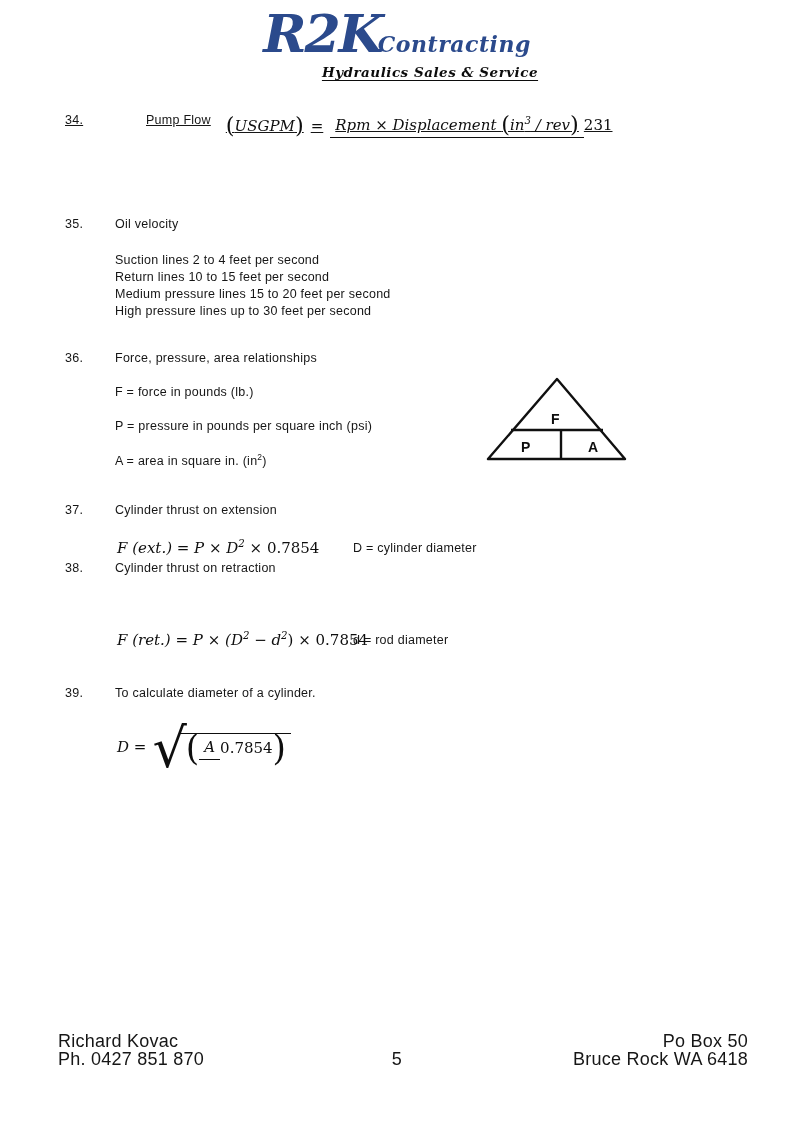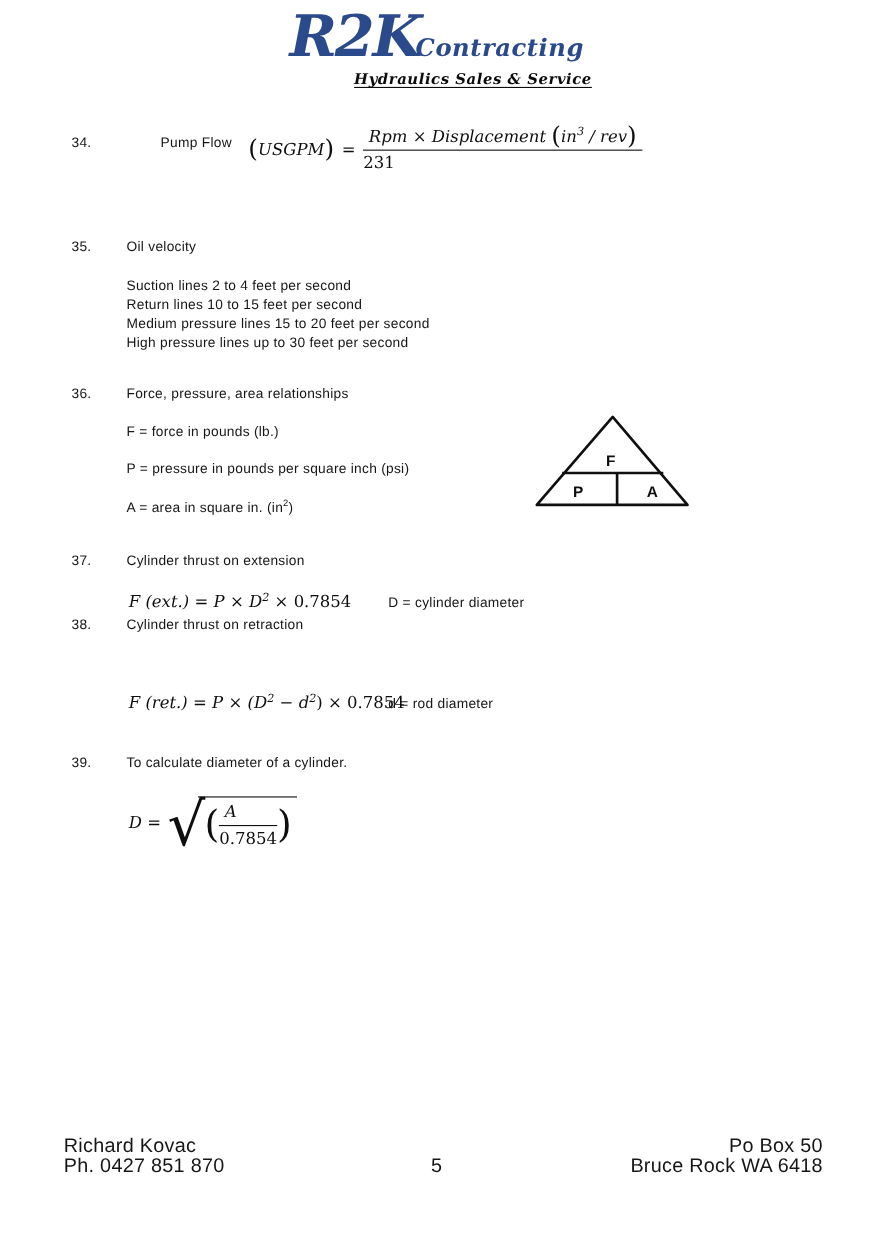--- a/index.html
+++ b/index.html
@@ -39,21 +39,21 @@
 
   
   .formula {
     font-family:"DejaVu Serif", serif; font-style:italic;
     font-size:15px; color:#0e0e0e; white-space:nowrap;
   }
   .up { font-style:normal; }
   .bp { font-style:normal; font-size:150%; font-weight:300; line-height:0; vertical-align:-0.08em; }
   .bp2 { font-style:normal; font-size:230%; font-weight:200; line-height:0; }
   sup { font-size:68%; }
-  .frac { display:inline-flex; flex-direction:column; text-align:left; vertical-align:middle; line-height:1.25; }
+  .frac { display:inline-flex; flex-direction:row; text-align:right; vertical-align:middle; line-height:1.25; }
   .frac .num { padding:1px 5px 2px; border-bottom:1.4px solid #0e0e0e; }
   .frac .den { padding-top:2px; }
   .frow { display:flex; align-items:center;margin-top:12px; }
   .sqrt { display:inline-flex; align-items:center; vertical-align:middle; }
   .radical { font-style:normal; font-size:54px; line-height:0.85; margin-right:-7px; transform:translateY(2px); }
   .radicand { border-top:1.6px solid #0e0e0e; display:inline-flex; align-items:center; padding:3px 5px 1px 6px; }
 
   
   .tri-label { font-family:"Liberation Sans", sans-serif; font-weight:bold; font-size:14px; fill:#0e0e0e; }
 
@@ -65,21 +65,21 @@
 
 <div class="page">
 
   <header class="abs letterhead">
     <div class="logo-line">
       <span class="logo-main">R2K</span><span class="logo-sub">Contracting</span>
     </div>
     <div class="tagline">Hydraulics Sales &amp; Service</div>
   </header>
 
-  <div class="abs item-row" style="left:65px; top:102px; align-items:center;">
+  <div class="abs item-row" style="left:65px; top:102px; align-items:center;text-decoration:underline;">
     <span class="body-text item-num">34.</span>
     <span class="body-text" style="margin-right:15px;margin-left:31px;">Pump Flow</span>
     <span class="formula frow">
       <span><span class="bp">(</span><span>USGPM</span><span class="bp">)</span></span>
       <span class="up" style="margin:0 7px;">=</span>
       <span class="frac">
         <span class="num"><span>Rpm × Displacement </span><span class="bp">(</span><span>in</span><sup>3</sup><span> / rev</span><span class="bp">)</span></span>
         <span class="den up">231</span>
       </span>
     </span>

